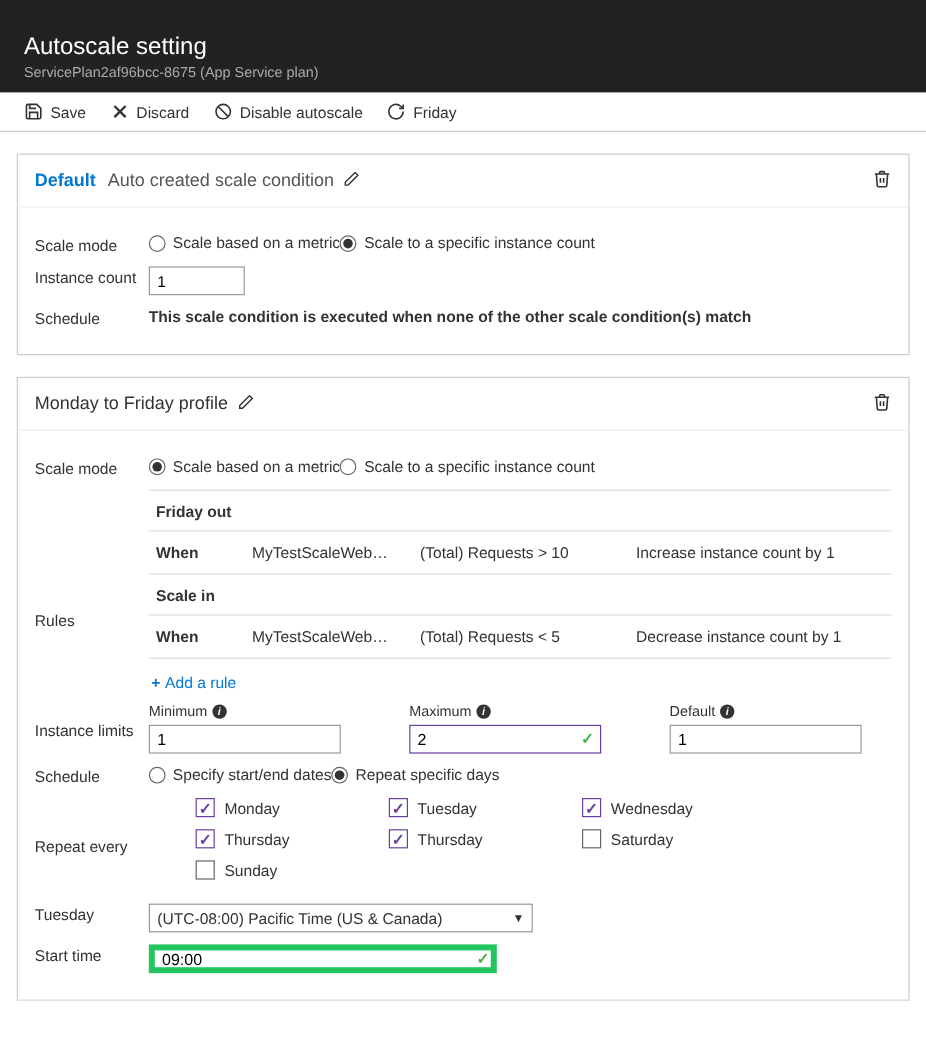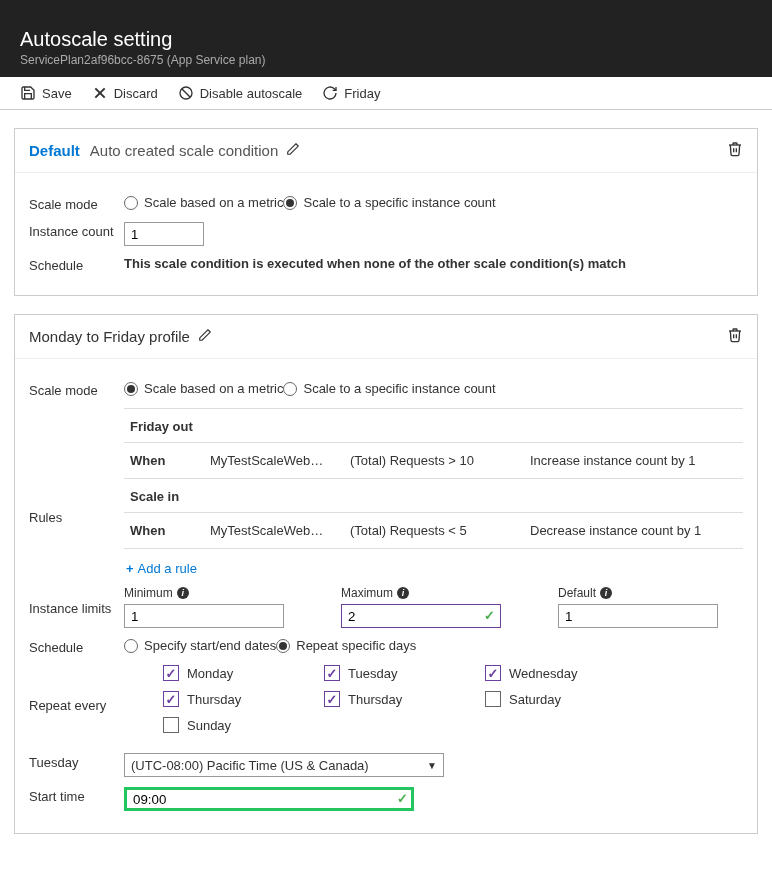--- a/index.html
+++ b/index.html
@@ -47,21 +47,21 @@
 .check-mark { color: #4caf50; position: absolute; right: 6px; top: 4px; font-weight: bold; }
 .limit-wrapper { position: relative; display: inline-block; }
 .days { display: flex; flex-wrap: wrap; gap: 0; }
 .day { display: flex; align-items: center; gap: 8px; width: 122px; margin-bottom: 10px; margin-left: 39px; }
 .checkbox { width: 16px; height: 16px; border: 1px solid #666; display: flex; align-items: center; justify-content: center; cursor: pointer; }
 .checkbox.checked { background: #fff; border-color: #6b3fa0; }
 .checkbox.checked::after { content: "✓"; color: #6b3fa0; font-size: 13px; font-weight: bold; }
 .select { border: 1px solid #999; padding: 3px 6px; height: 24px; width: 320px; display: flex; align-items: center; justify-content: space-between; cursor: pointer; }
 .select .caret { font-size: 10px; }
 .timeinput { border: 1px solid #999; padding: 3px 6px; height: 24px; width: 290px; position: relative; }
-.timeinput.valid { border: 3px solid #22c55e; }
+.timeinput.valid { border: 5px solid #22c55e; }
 .time-wrapper { position: relative; display: inline-block; }
 </style>
 </head>
 <body>
 
 <div class="header">
   <div class="header-title">Autoscale setting</div>
   <div class="header-sub">ServicePlan2af96bcc-8675 (App Service plan)</div>
 </div>
 

